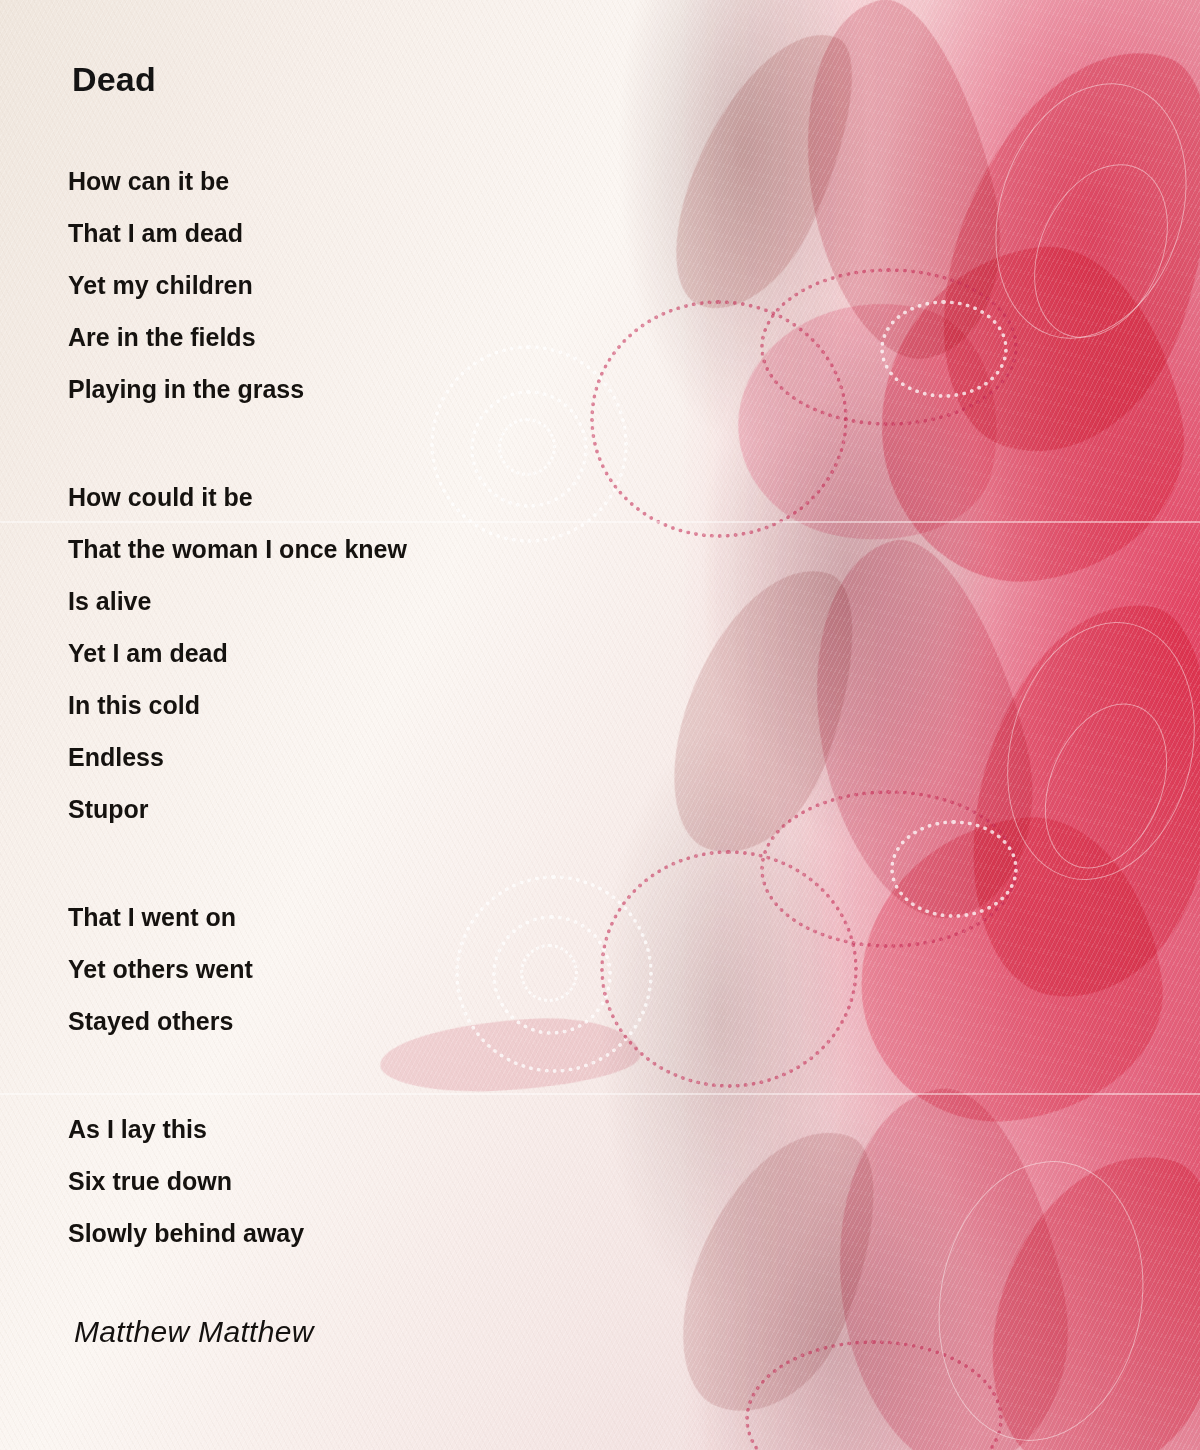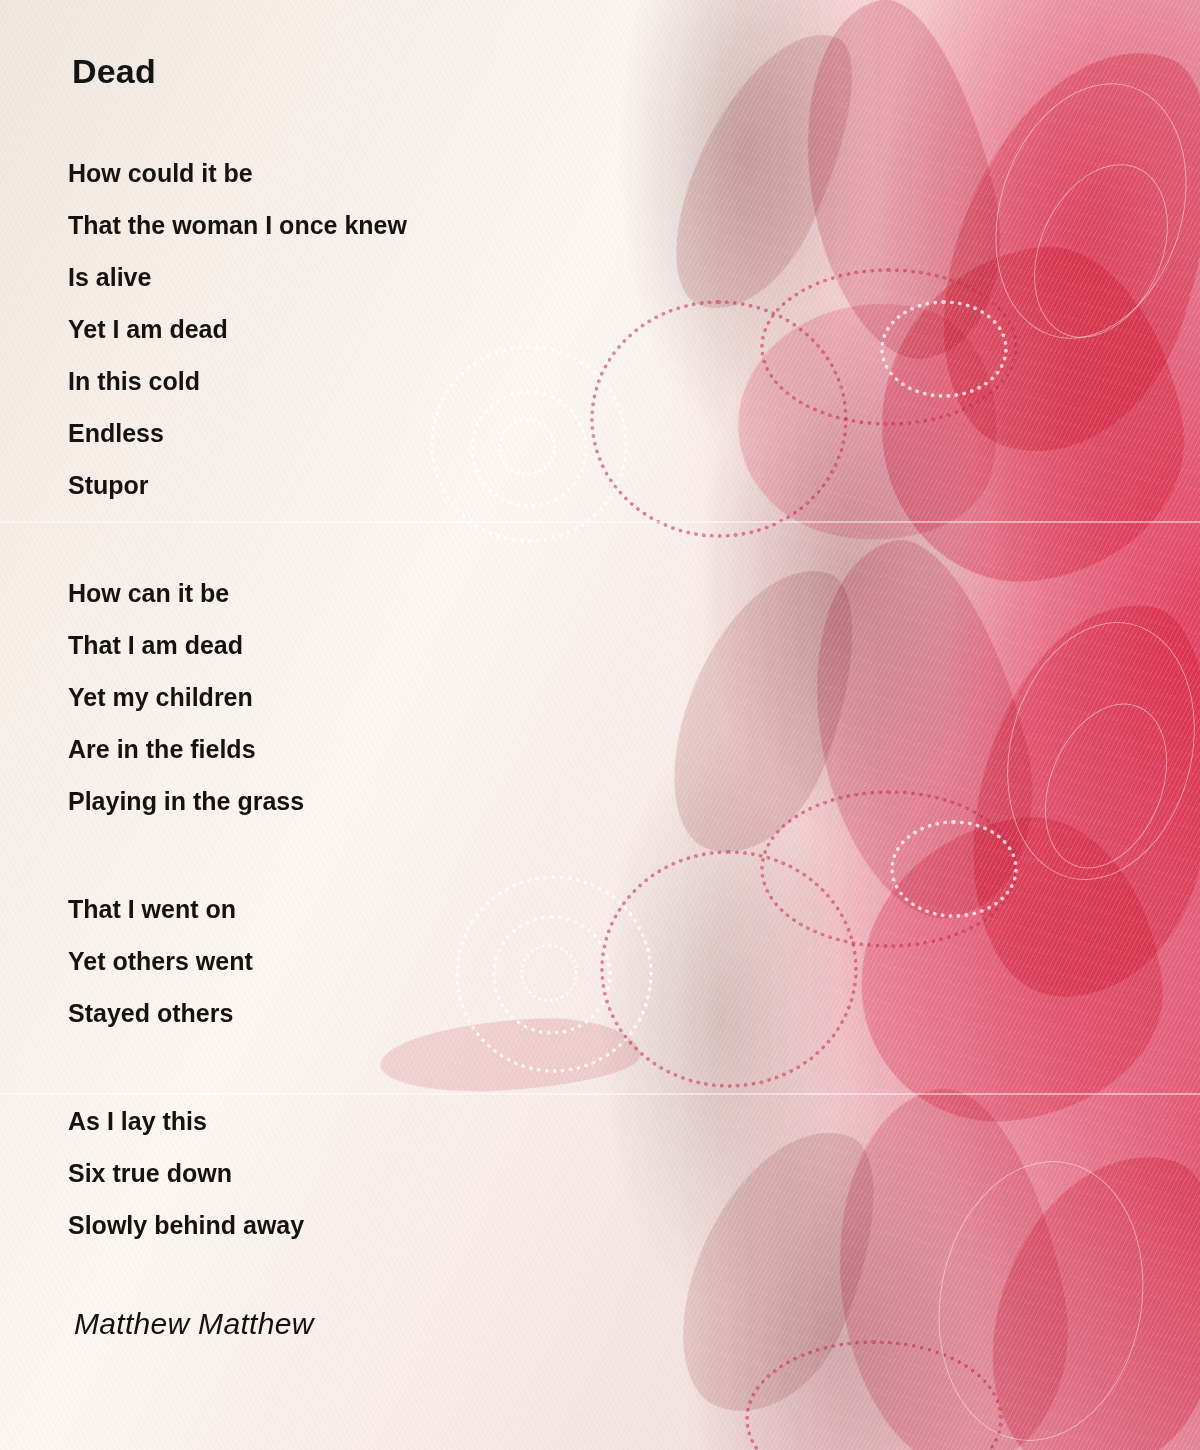--- a/index.html
+++ b/index.html
@@ -123,21 +123,21 @@
     width: 700px;
     padding: 48px 0 0 68px;
     box-sizing: border-box;
   }
 
   .poem-title {
     font-size: 34px;
     font-weight: bold;
     color: #141414;
     letter-spacing: .2px;
-    margin: 4px 0 56px 4px;
+    margin: 12px 0 56px 4px;
   }
 
   .stanza {
     margin: 0 0 56px 0;
   }
   .stanza:last-of-type {
     margin-bottom: 52px;
   }
 
   .poem-line {
@@ -204,38 +204,38 @@
 
     <div class="grain"></div>
     <div class="seam s1"></div>
     <div class="seam s2"></div>
   </div>
 
   <div class="poem-content">
     <h1 class="poem-title">Dead</h1>
 
     <div class="stanza">
+      <div class="poem-line">How can it be</div>
+      <div class="poem-line">That I am dead</div>
+      <div class="poem-line">Yet my children</div>
+      <div class="poem-line">Are in the fields</div>
+      <div class="poem-line">Playing in the grass</div>
+    </div>
+
+    <div class="stanza">
       <div class="poem-line">How could it be</div>
       <div class="poem-line">That the woman I once knew</div>
       <div class="poem-line">Is alive</div>
       <div class="poem-line">Yet I am dead</div>
       <div class="poem-line">In this cold</div>
       <div class="poem-line">Endless</div>
       <div class="poem-line">Stupor</div>
     </div>
 
     <div class="stanza">
-      <div class="poem-line">How can it be</div>
-      <div class="poem-line">That I am dead</div>
-      <div class="poem-line">Yet my children</div>
-      <div class="poem-line">Are in the fields</div>
-      <div class="poem-line">Playing in the grass</div>
-    </div>
-
-    <div class="stanza">
       <div class="poem-line">That I went on</div>
       <div class="poem-line">Yet others went</div>
       <div class="poem-line">Stayed others</div>
     </div>
 
     <div class="stanza">
       <div class="poem-line">As I lay this</div>
       <div class="poem-line">Six true down</div>
       <div class="poem-line">Slowly behind away</div>
     </div>

